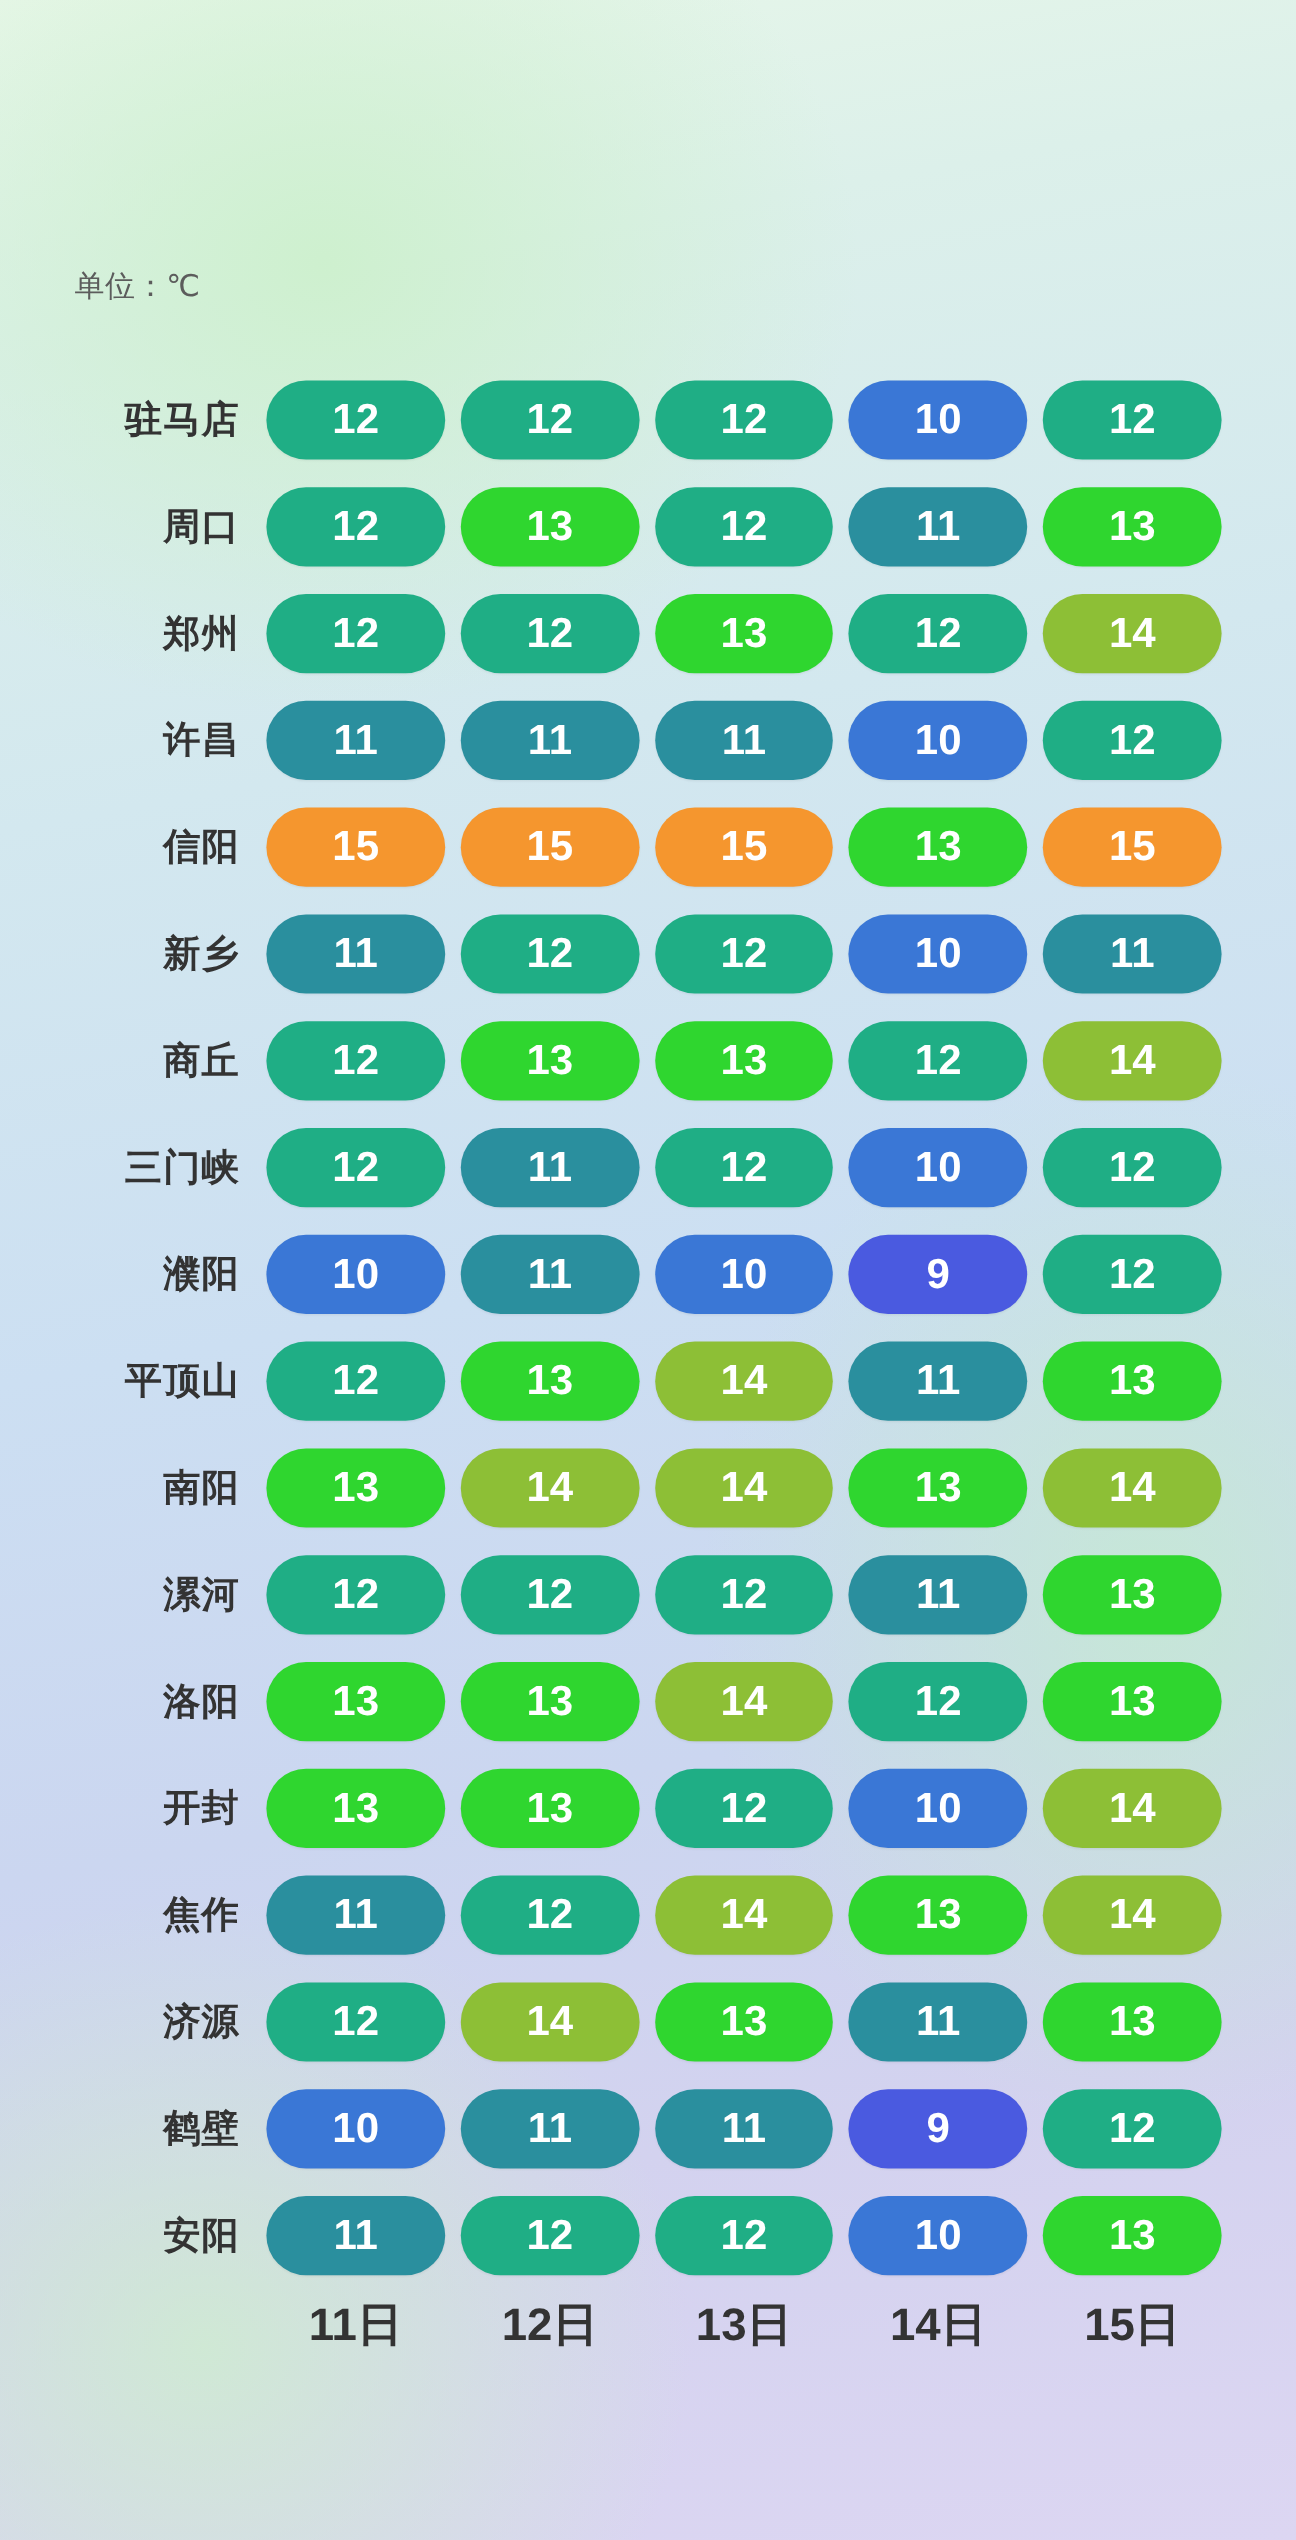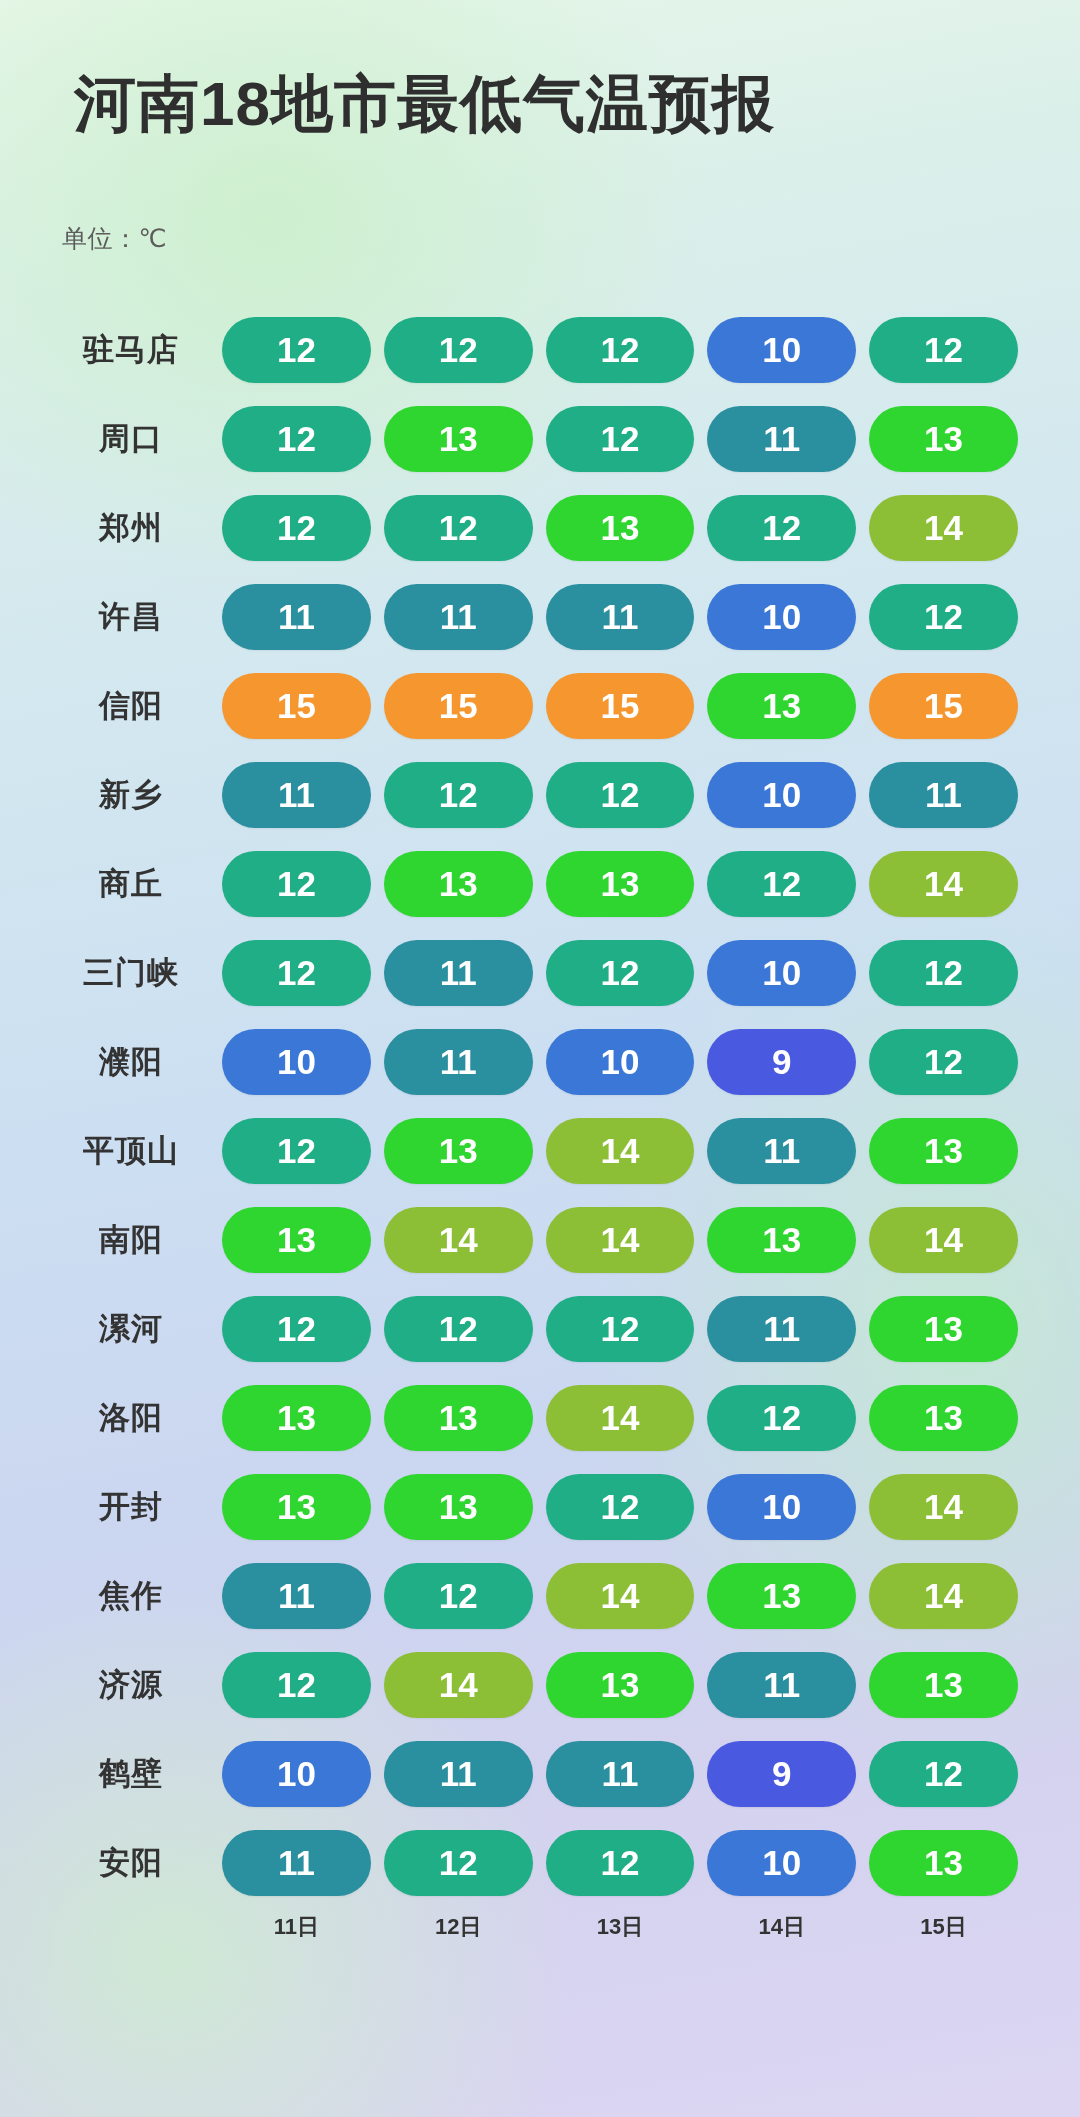--- a/index.html
+++ b/index.html
@@ -73,21 +73,21 @@
 
   .row {
     display: flex;
     align-items: center;
     height: 89px;
   }
 
   .city {
     width: 160px;
     flex: 0 0 160px;
-    text-align: center;
+    text-align: right;
     padding-right: 22px;
     box-sizing: border-box;
     font-size: 31px;
     color: #333333;
     font-weight: bold;
     letter-spacing: 1px;
   }
 
   .cells {
     display: flex;
@@ -120,21 +120,21 @@
     flex: 0 0 160px;
   }
   .axis .labels {
     display: flex;
     flex: 1 1 auto;
     gap: 13px;
   }
   .axis .labels span {
     flex: 1 1 0;
     text-align: center;
-    font-size: 22px;
+    font-size: 38px;
     font-weight: bold;
     color: #333333;
   }
 
   .source {
     position: absolute;
     left: 62px;
     top: 2022px;
     font-size: 25px;
     color: #5f5f5f;
@@ -142,21 +142,20 @@
   }
 </style>
 </head>
 <body>
 
 <div class="page">
   <div class="bg-glow-a"></div>
   <div class="bg-glow-b"></div>
   <div class="bg-glow-c"></div>
 
-  <div class="title">河南18地市最低气温预报</div>
   <div class="unit">单位：℃</div>
 
   <div class="grid" id="grid">
       <div class="row">
         <div class="city">驻马店</div>
         <div class="cells">
           <div class="cell" style="background: rgb(31, 174, 133);">12</div>
           <div class="cell" style="background: rgb(31, 174, 133);">12</div>
           <div class="cell" style="background: rgb(31, 174, 133);">12</div>
           <div class="cell" style="background: rgb(58, 119, 214);">10</div>

